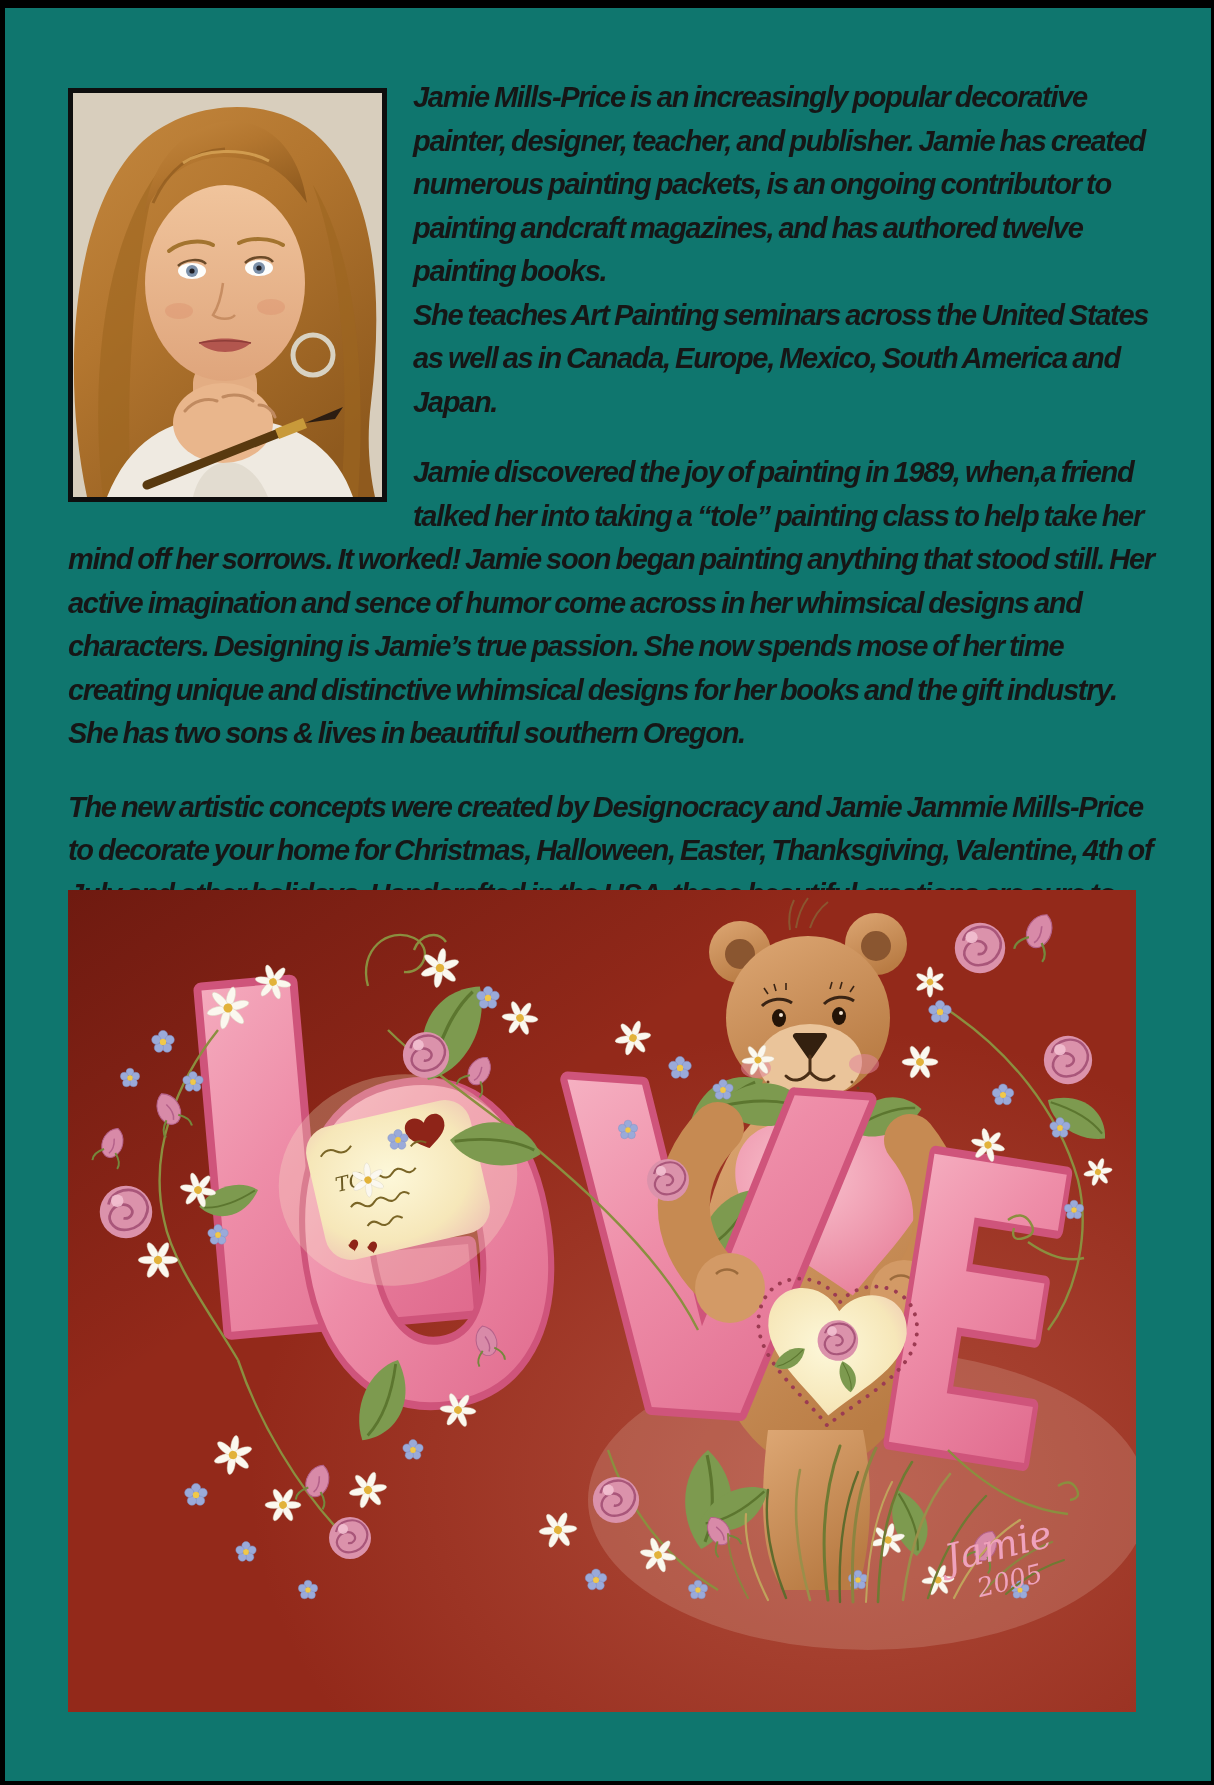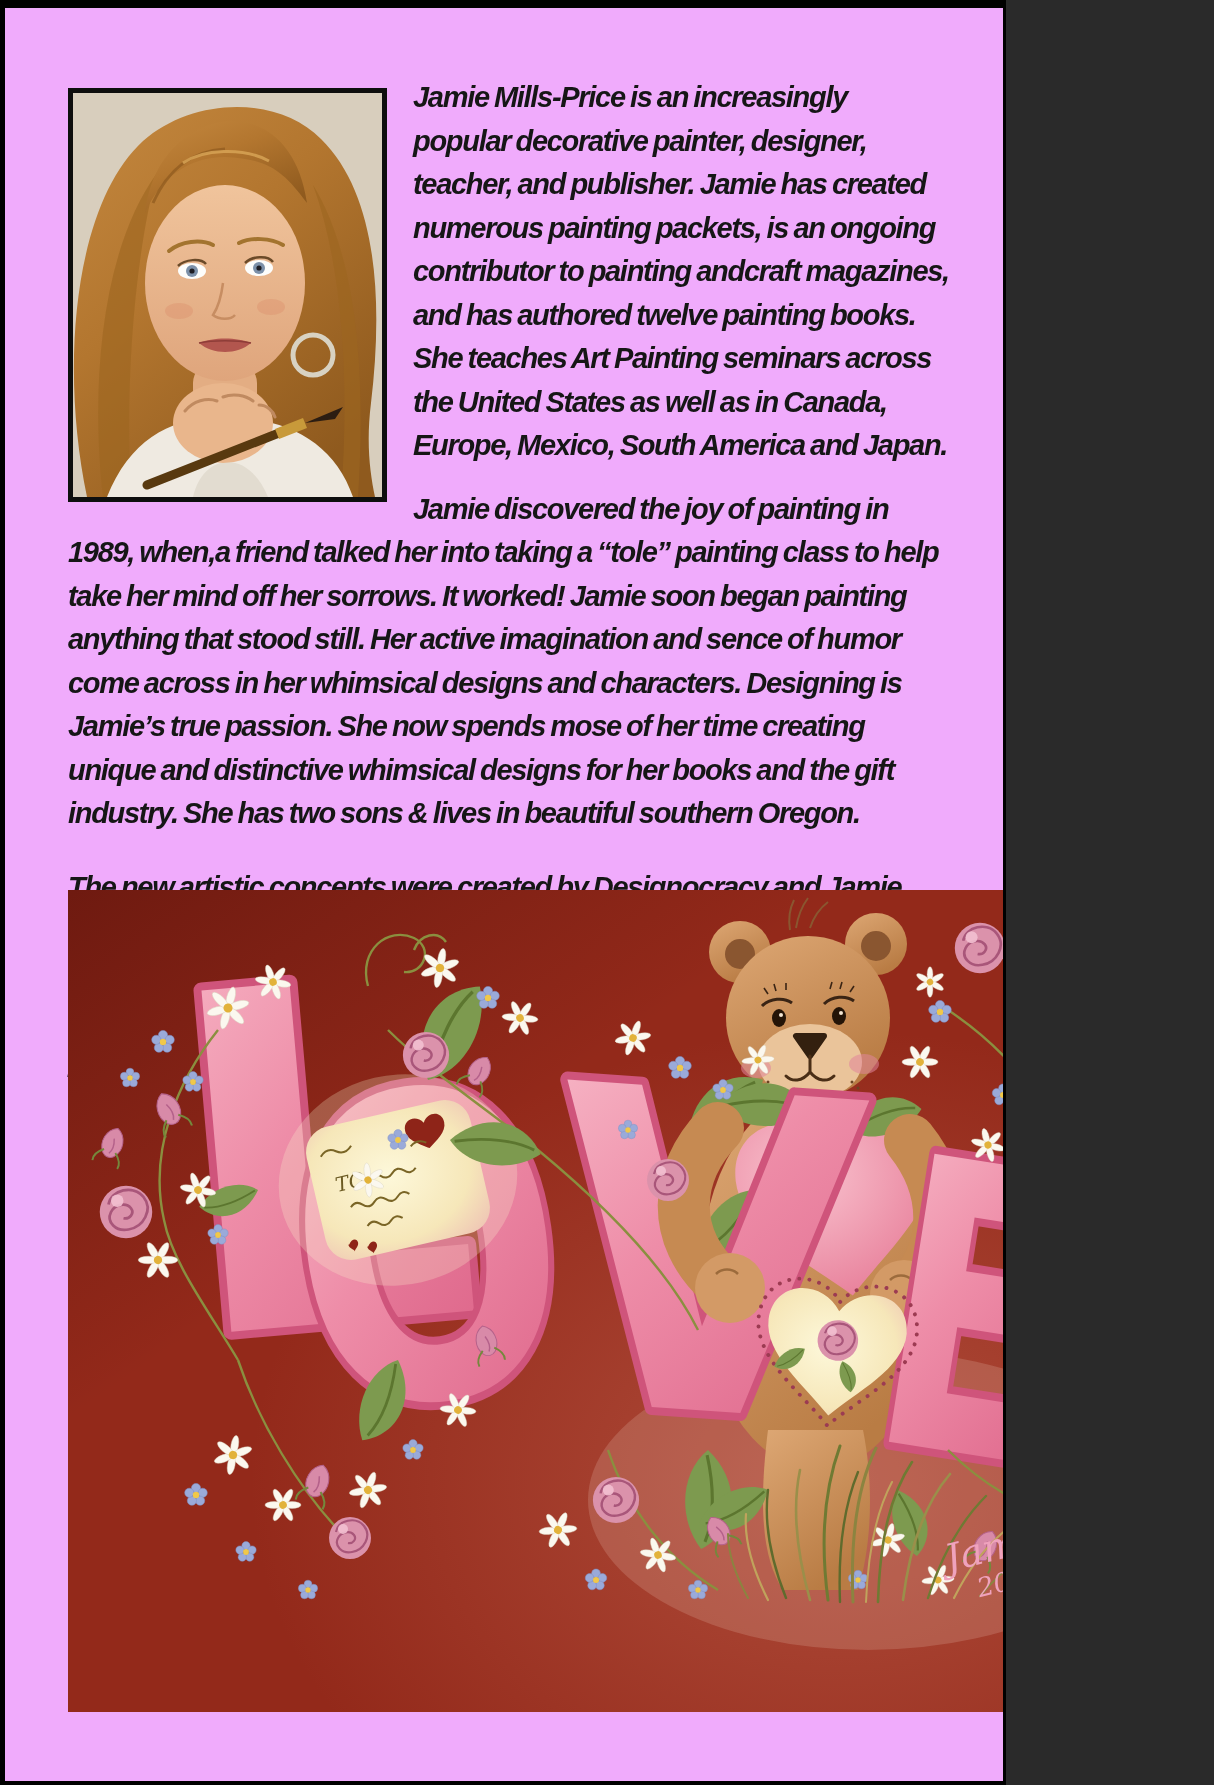--- a/index.html
+++ b/index.html
@@ -1,20 +1,20 @@
 <!DOCTYPE html>
 <html><head>
 <meta charset="utf-8">
 <style>
   html,body{margin:0;padding:0;background:#2a2a2a;}
   .page{
     position:relative;
-    width:1006px;height:1785px;
+    width:1214px;height:1785px;
     box-sizing:border-box;
-    background:#f0abfc;
+    background:#0f766e;
     border-style:solid;border-color:#000;
     border-width:8px 3px 4px 5px;
     overflow:hidden;
     font-family:"Liberation Sans",sans-serif;
   }
   .content{
     position:absolute;left:0;top:0;right:0;
     padding:58px 54px 0 63px;
   }
   .photo{
@@ -27,21 +27,21 @@
   }
   .photo svg{display:block;width:100%;height:100%;}
   .bio p{
     margin:0;
     font-weight:bold;font-style:italic;
     font-size:29px;line-height:1.5;
     letter-spacing:-1.3px;word-spacing:-1.5px;
     color:#161616;
   }
   .bio p.p1{margin-top:10px;}
-  .bio p.p2{margin-top:20px;}
+  .bio p.p2{margin-top:27px;}
   .bio p.p3{margin-top:30px;}
   .painting{
     position:absolute;left:63px;top:882px;
     width:1068px;height:822px;
   }
   .painting svg{display:block;width:100%;height:100%;}
 </style>
 </head>
 <body>
 

